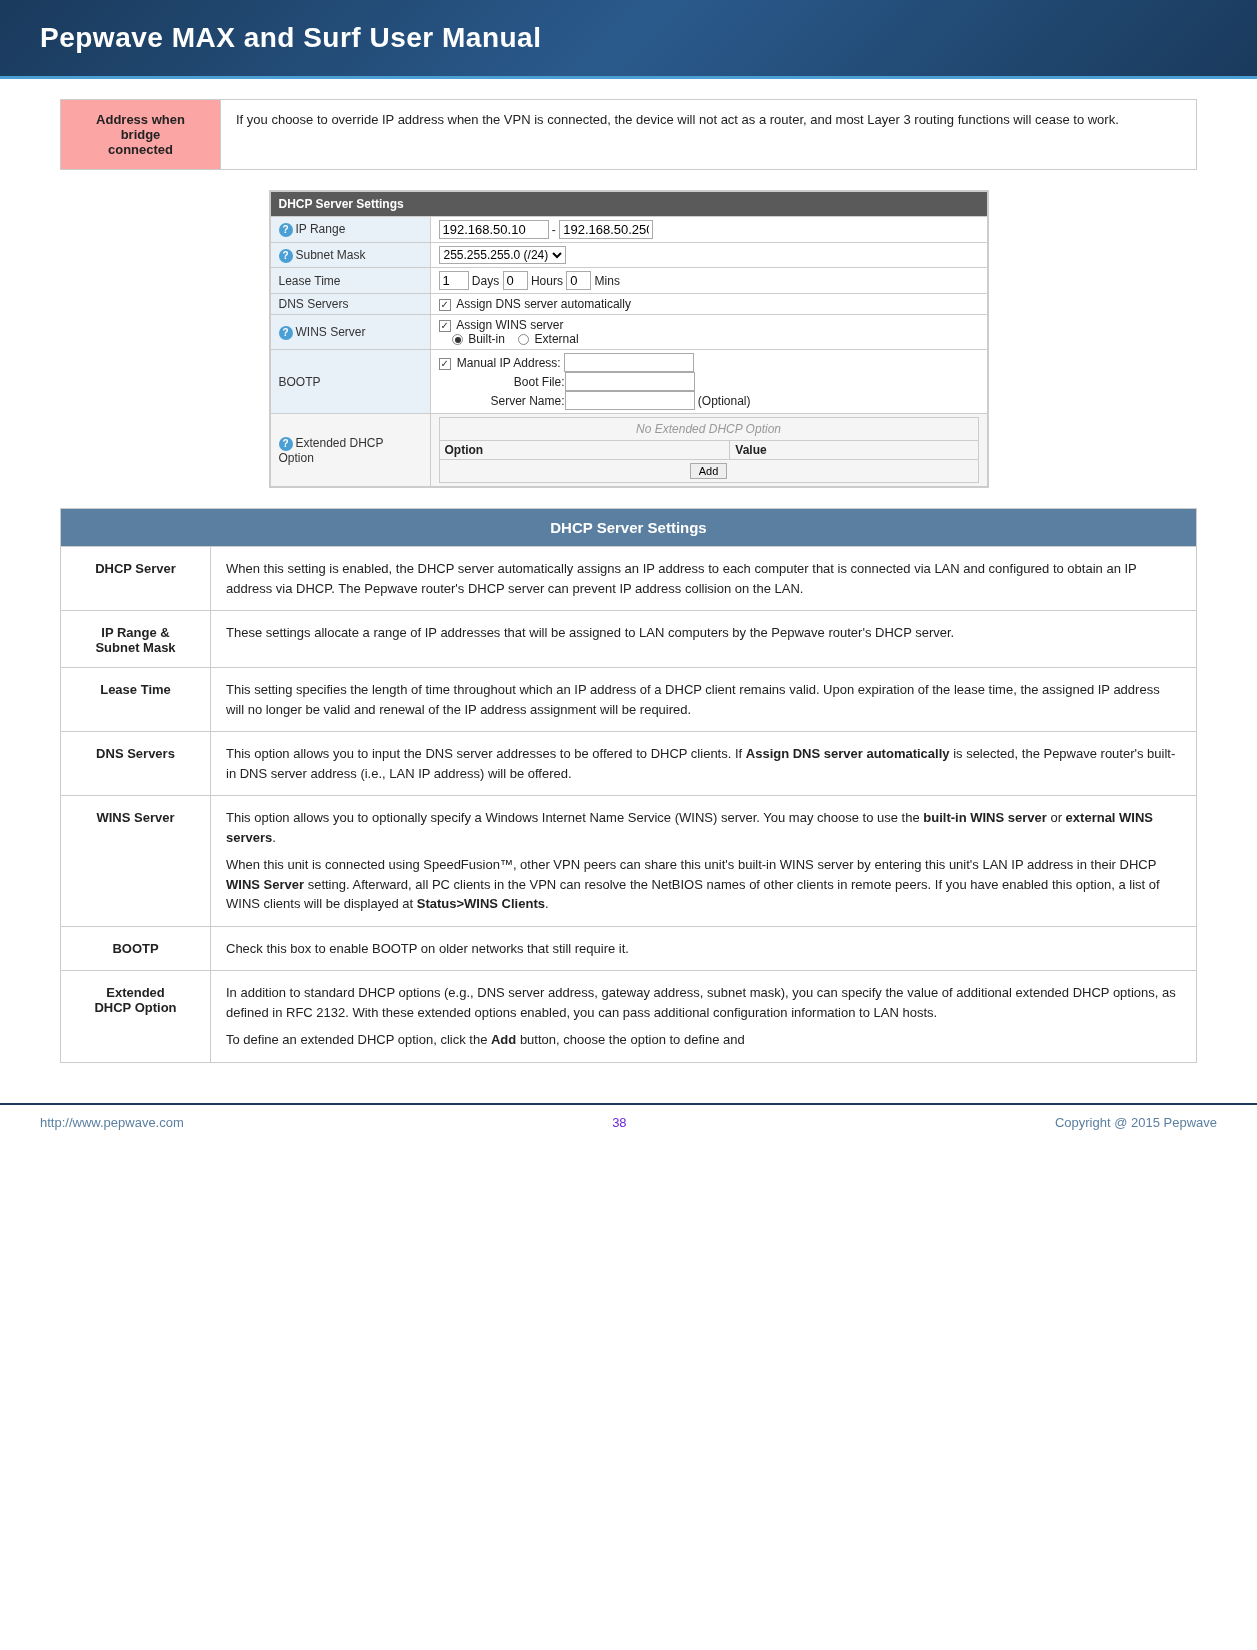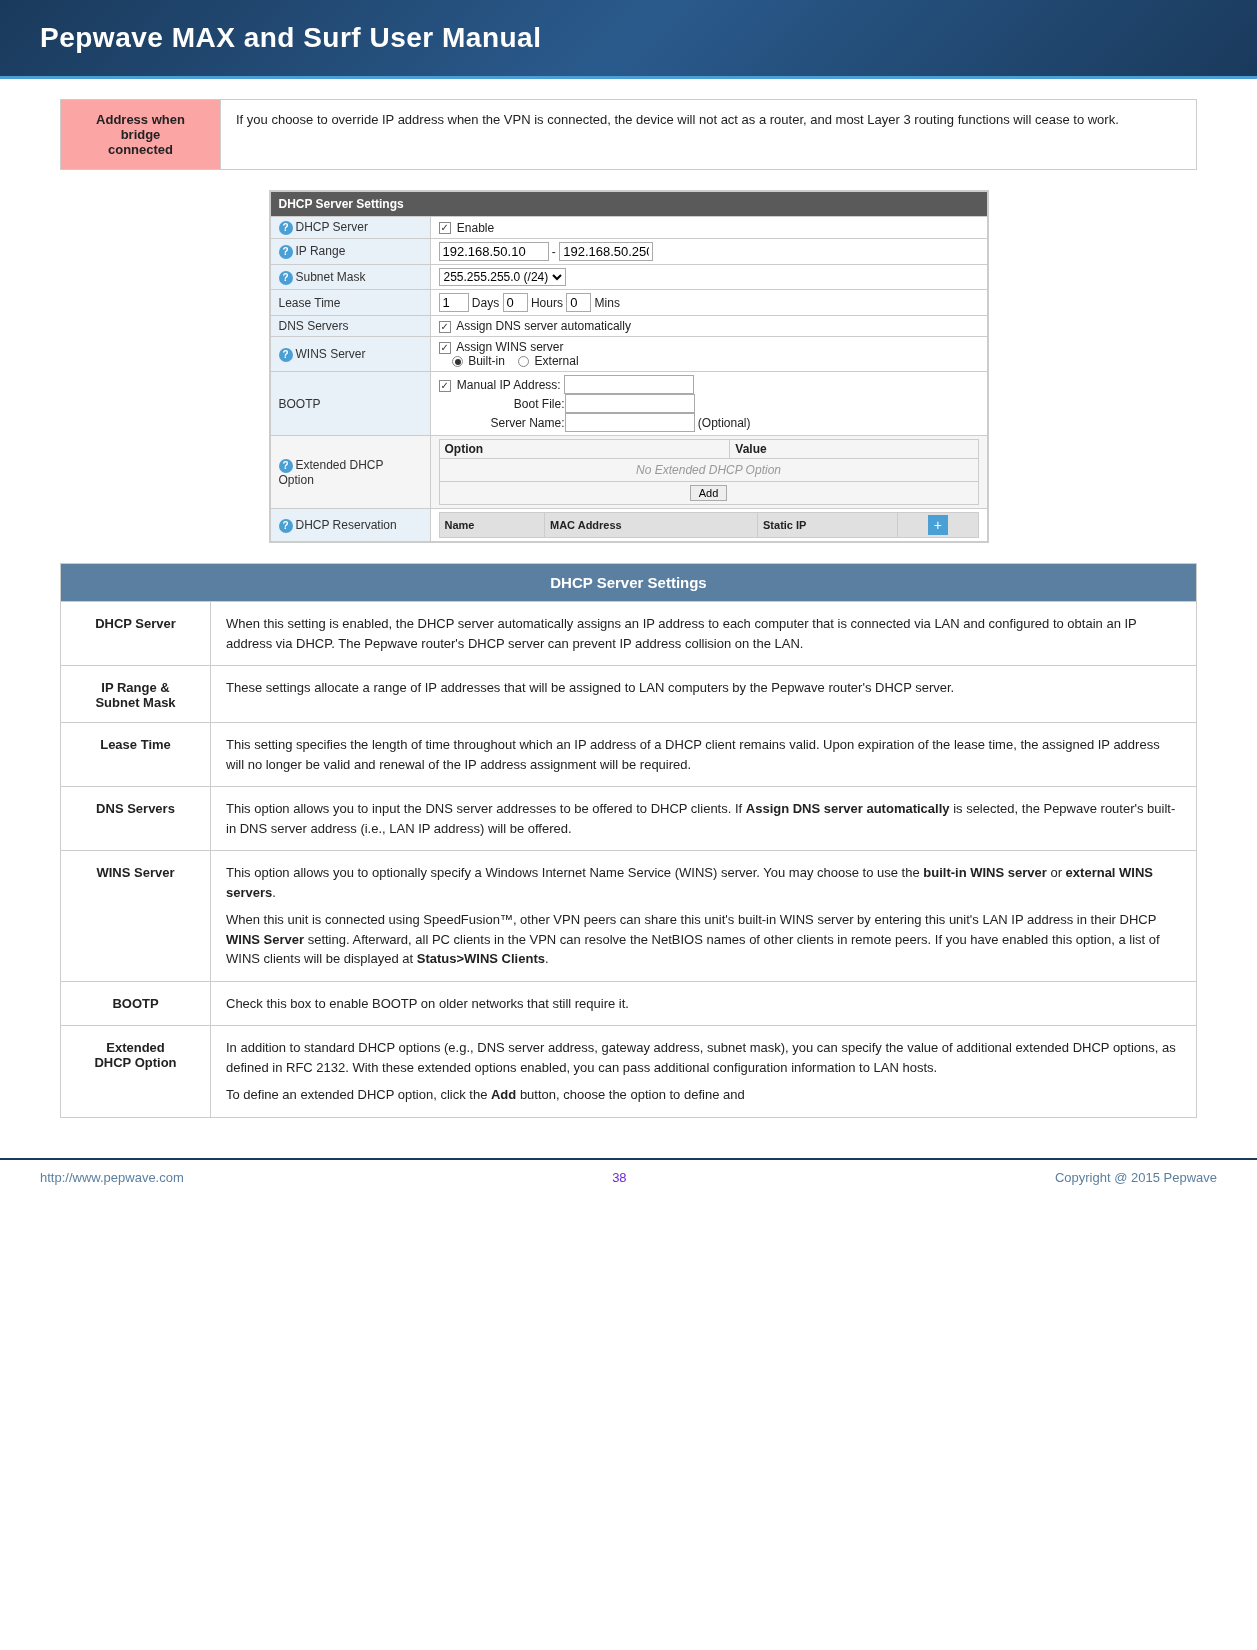--- a/index.html
+++ b/index.html
@@ -245,28 +245,20 @@
   </tbody>
     </table>
 
   <div class="screenshot-container">
     <table class="dhcp-screenshot">
       <tbody>
           <tr>
         <td colspan="2" class="section-header">DHCP Server Settings</td>
       </tr>
 
-      <tr>
-        <td class="row-label">
-          <span class="help-icon">?</span>DHCP Server
-        </td>
-        <td>
-          <span class="checkbox-fake checked"></span> Enable
-        </td>
-      </tr>
 
       <tr>
         <td class="row-label">
           <span class="help-icon">?</span>IP Range
         </td>
         <td>
           <input type="text" value="192.168.50.10" style="width: 110px;">
           <span> - </span>
           <input type="text" value="192.168.50.250" style="width: 94px;">
         </td>
@@ -326,55 +318,36 @@
       </tr>
 
       <tr class="option-row">
         <td class="row-label">
           <span class="help-icon">?</span>Extended DHCP Option
         </td>
         <td>
           <table style="width:100%;border-collapse:collapse;">
             <tbody>
                   <tr>
+              <td colspan="2" class="no-dhcp-text" style="border:1px solid #ccc;padding:4px;">No Extended DHCP Option</td>
+            </tr>
+            <tr>
               <td style="border:1px solid #ccc;padding:2px 5px;background:#e8e8e8;font-weight:bold;">Option</td>
               <td style="border:1px solid #ccc;padding:2px 5px;background:#e8e8e8;font-weight:bold;">Value</td>
-            </tr>
-            <tr>
-              <td colspan="2" class="no-dhcp-text" style="border:1px solid #ccc;padding:4px;">No Extended DHCP Option</td>
             </tr>
             <tr>
               <td colspan="2" style="border:1px solid #ccc;padding:3px;text-align:center;">
                 <button class="add-btn">Add</button>
               </td>
             </tr>
           </tbody>
               </table>
         </td>
       </tr>
 
-      <tr>
-        <td class="row-label">
-          <span class="help-icon">?</span>DHCP Reservation
-        </td>
-        <td>
-          <table style="width:100%;border-collapse:collapse;">
-            <tbody>
-                  <tr class="reservation-header">
-              <td style="border:1px solid #ccc;padding:2px 5px;">Name</td>
-              <td style="border:1px solid #ccc;padding:2px 5px;">MAC Address</td>
-              <td style="border:1px solid #ccc;padding:2px 5px;">Static IP</td>
-              <td style="border:1px solid #ccc;padding:2px 5px;text-align:center;background:#4a9fd4;">
-                <button class="plus-btn">+</button>
-              </td>
-            </tr>
-          </tbody>
-              </table>
-        </td>
-      </tr>
     </tbody>
       </table>
   </div>
 
   <table class="settings-table">
     <tbody>
         <tr>
       <td colspan="2" class="table-header">DHCP Server Settings</td>
     </tr>
 

